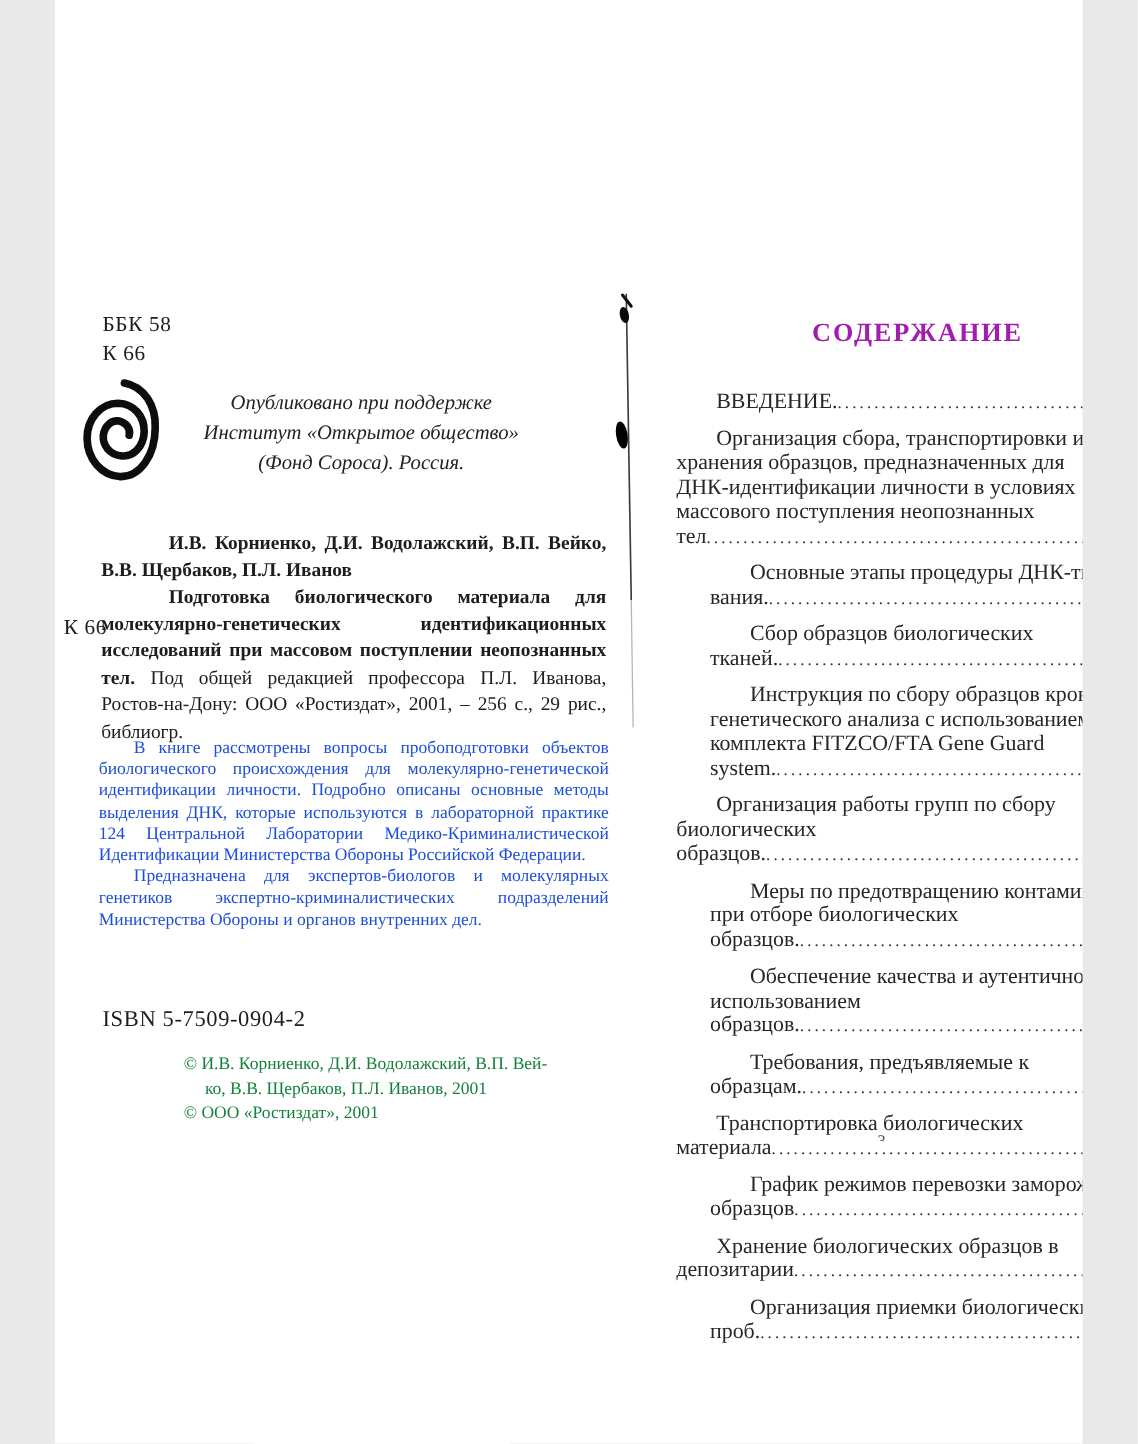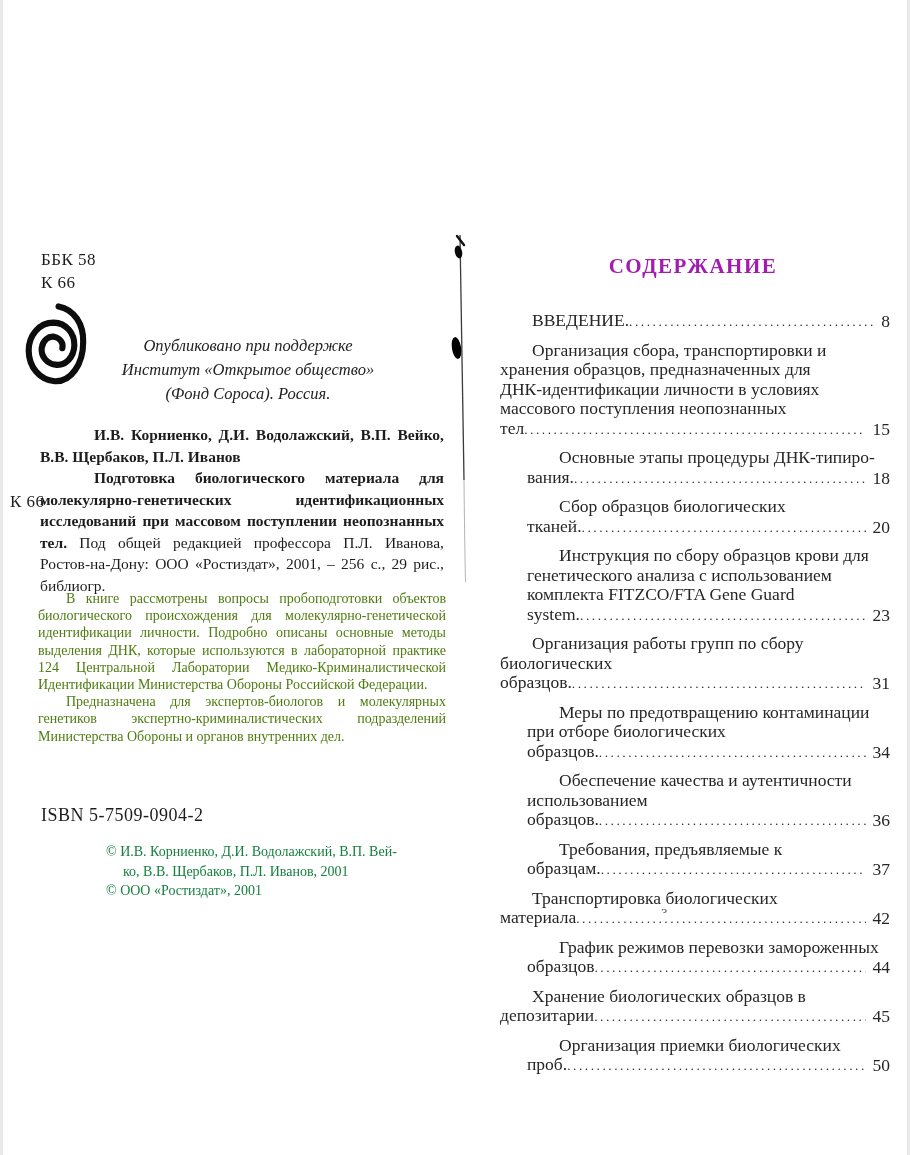--- a/index.html
+++ b/index.html
@@ -1,32 +1,32 @@
 <!DOCTYPE html>
 <html lang="ru"><head>
 <meta charset="utf-8">
 <style>
   html,body{margin:0;padding:0;background:#e9e9e9;}
   .scan{
-    position:relative;width:904px;height:1155px;background:#ffffff;
+    position:relative;width:822px;height:1155px;background:#ffffff;
     font-family:"Liberation Serif","DejaVu Serif",serif;color:#1d1d1d;
     overflow:hidden;margin:0 auto;
   }
   
   .bbk-block{position:absolute;left:38px;top:248px;font-size:17px;line-height:23px;letter-spacing:.5px;}
   .soros-logo{position:absolute;left:20px;top:300px;width:66px;height:94px;transform:rotate(-8deg);}
   .support-note{
     position:absolute;left:90px;top:310px;width:310px;text-align:center;
-    font-style:italic;font-size:16.5px;line-height:24px;white-space:pre-line;color:#222;margin-top:24px;
+    font-style:italic;font-size:16.5px;line-height:24px;white-space:pre-line;color:#222;
   }
   .imprint{position:absolute;left:37px;top:424px;width:404px;font-size:15.5px;line-height:21.5px;text-align:justify;}
   .imprint p{margin:0;text-indent:54px;}
   .imprint .authors,.imprint .book-title{font-weight:700;}
   .margin-code{position:absolute;left:7px;top:492px;font-size:17px;letter-spacing:.5px;}
-  .annotation{position:absolute;left:35px;top:590px;width:408px;font-size:14px;line-height:17.2px;text-align:justify;color:#4d7c0f;}
+  .annotation{position:absolute;left:35px;top:590px;width:408px;font-size:14px;line-height:17.2px;text-align:justify;color:#1d4ed8;}
   .annotation p{margin:0;text-indent:28px;}
   .isbn{position:absolute;left:38px;top:805px;font-size:18px;letter-spacing:.5px;}
   .copyright{position:absolute;left:103px;top:842px;width:345px;font-size:14px;line-height:19.5px;color:#15803d;}
   .copyright .cont{padding-left:17px;}
   
   .gutter{position:absolute;left:440px;top:230px;width:40px;height:400px;}
   .partial-folio{
     position:absolute;left:658px;top:906px;width:12px;height:7px;overflow:hidden;
     font-size:13px;line-height:13px;color:#4a4a4a;
   }

